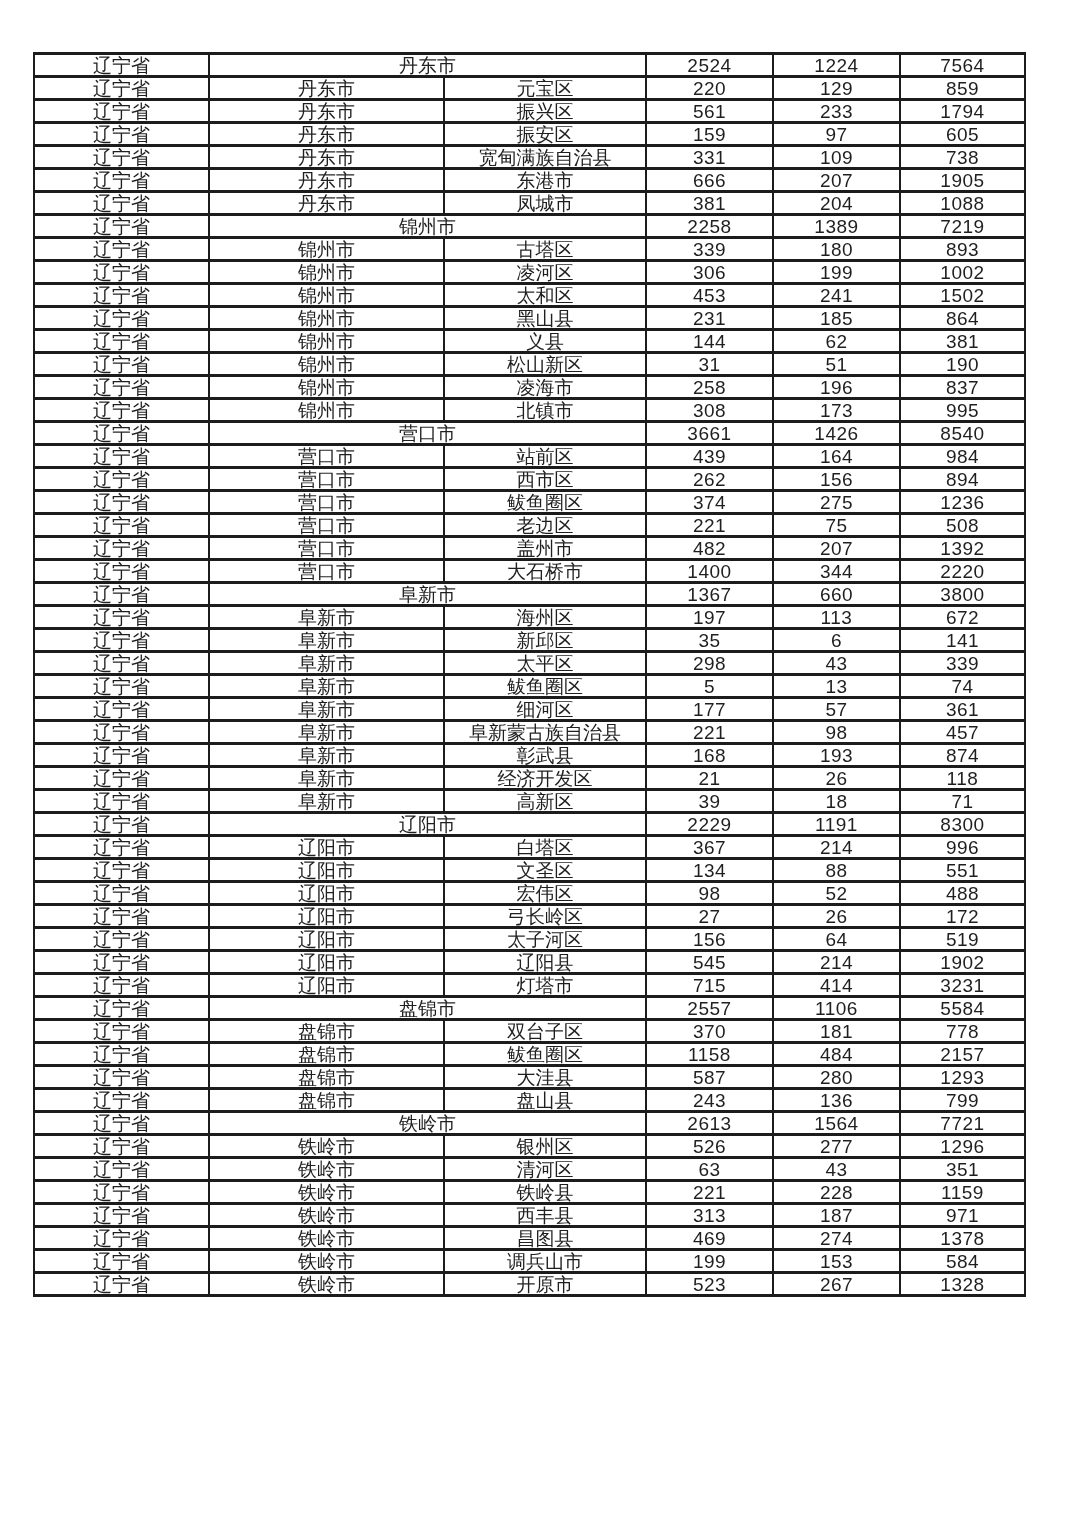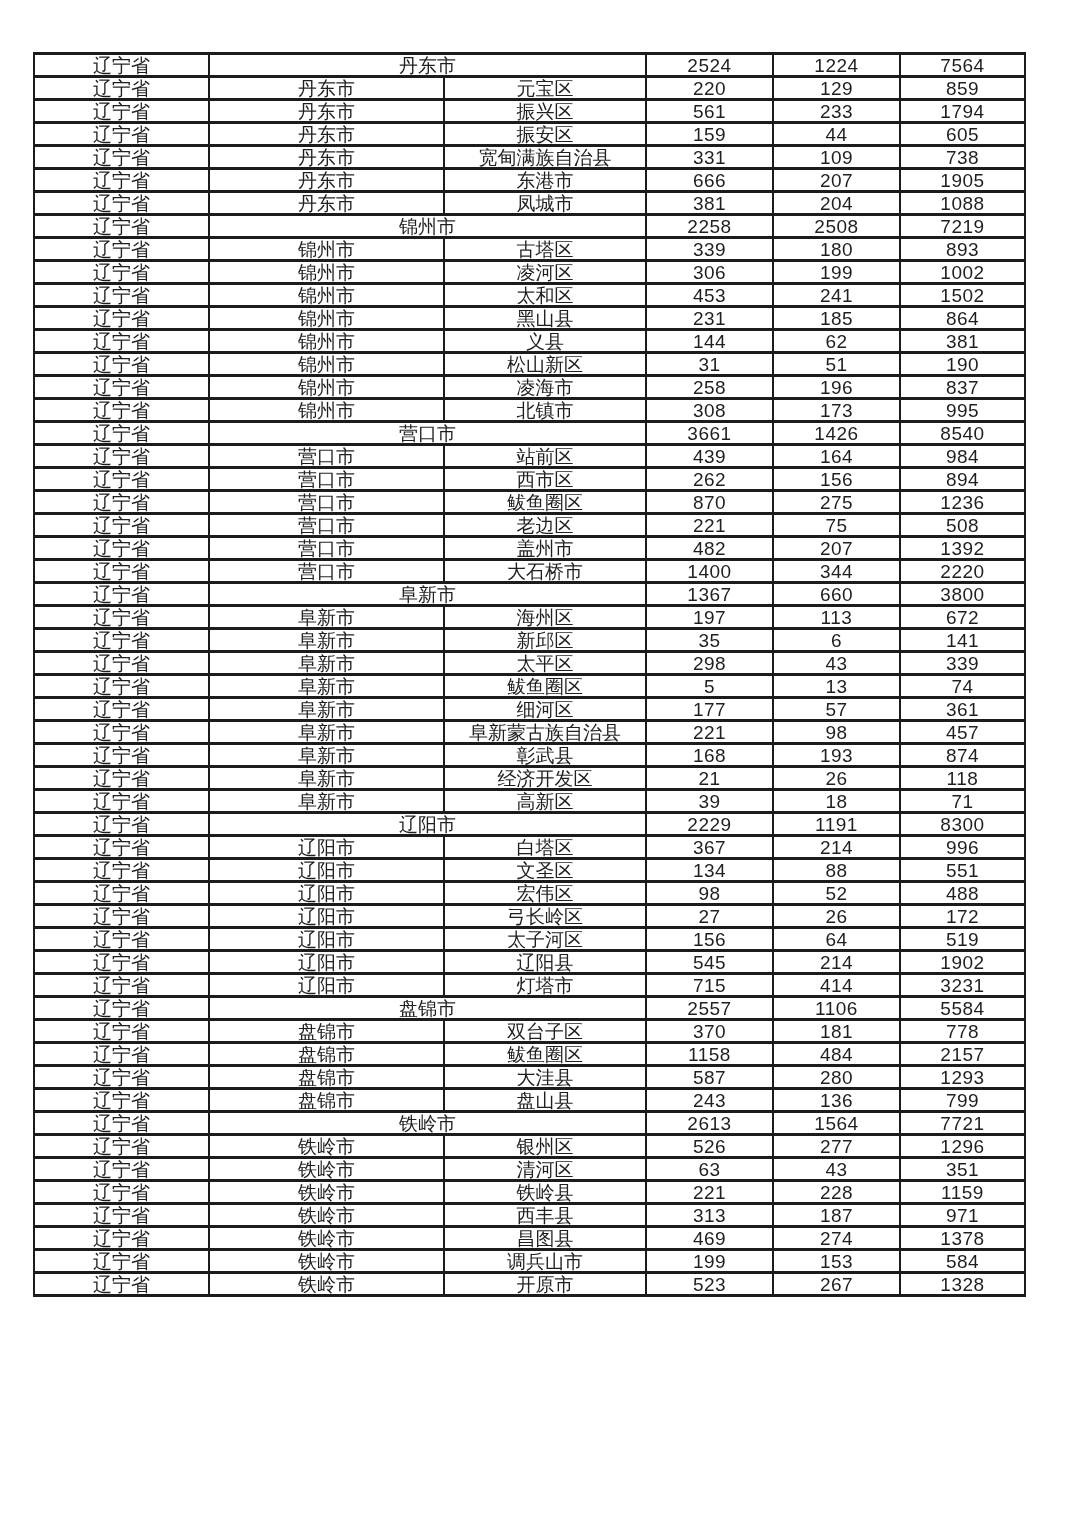--- a/index.html
+++ b/index.html
@@ -84,21 +84,21 @@
           <td>振兴区</td>
           <td class="num">561</td>
           <td class="num">233</td>
           <td class="num">1794</td>
         </tr>
         <tr>
           <td>辽宁省</td>
           <td>丹东市</td>
           <td>振安区</td>
           <td class="num">159</td>
-          <td class="num">44</td>
+          <td class="num">97</td>
           <td class="num">605</td>
         </tr>
         <tr>
           <td>辽宁省</td>
           <td>丹东市</td>
           <td>宽甸满族自治县</td>
           <td class="num">331</td>
           <td class="num">109</td>
           <td class="num">738</td>
         </tr>
@@ -115,21 +115,21 @@
           <td>丹东市</td>
           <td>凤城市</td>
           <td class="num">381</td>
           <td class="num">204</td>
           <td class="num">1088</td>
         </tr>
         <tr>
           <td>辽宁省</td>
           <td colspan="2">锦州市</td>
           <td class="num">2258</td>
-          <td class="num">2508</td>
+          <td class="num">1389</td>
           <td class="num">7219</td>
         </tr>
         <tr>
           <td>辽宁省</td>
           <td>锦州市</td>
           <td>古塔区</td>
           <td class="num">339</td>
           <td class="num">180</td>
           <td class="num">893</td>
         </tr>
@@ -209,21 +209,21 @@
           <td>营口市</td>
           <td>西市区</td>
           <td class="num">262</td>
           <td class="num">156</td>
           <td class="num">894</td>
         </tr>
         <tr>
           <td>辽宁省</td>
           <td>营口市</td>
           <td>鲅鱼圈区</td>
-          <td class="num">870</td>
+          <td class="num">374</td>
           <td class="num">275</td>
           <td class="num">1236</td>
         </tr>
         <tr>
           <td>辽宁省</td>
           <td>营口市</td>
           <td>老边区</td>
           <td class="num">221</td>
           <td class="num">75</td>
           <td class="num">508</td>

